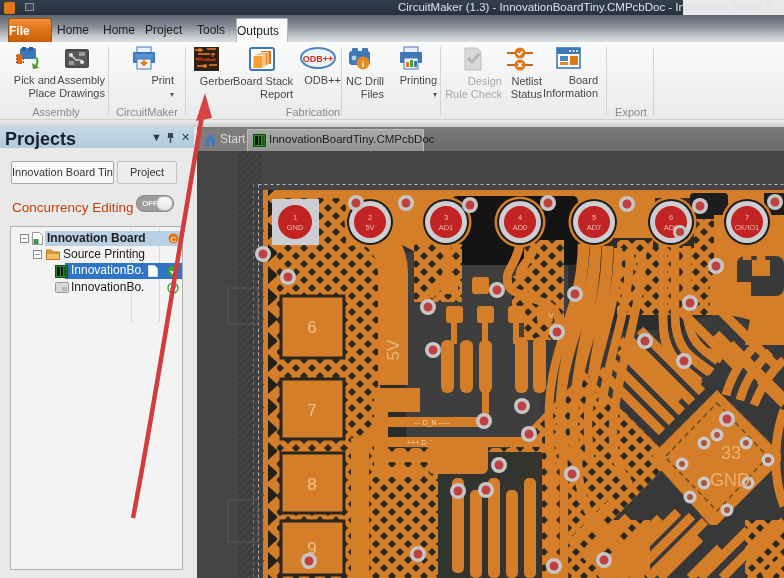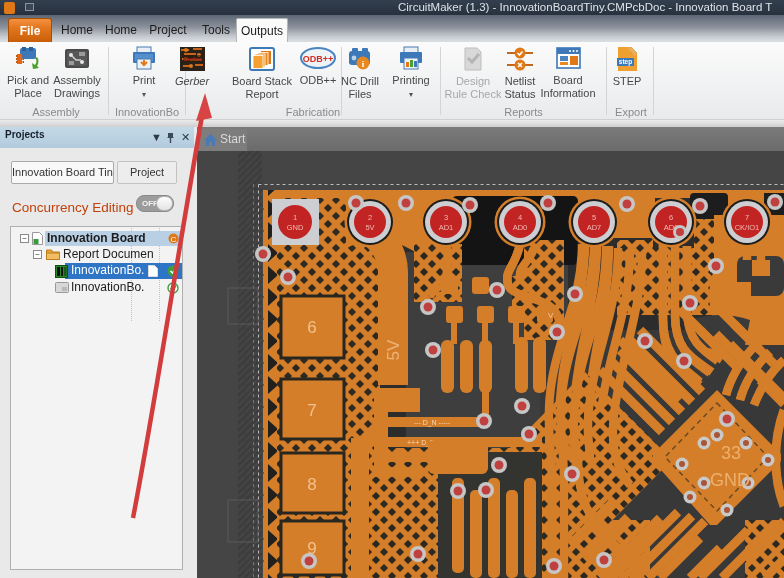--- a/index.html
+++ b/index.html
@@ -1,36 +1,36 @@
 <!DOCTYPE html>
 <html><head>
 <meta charset="utf-8">
 <style>
   * { margin:0; padding:0; box-sizing:border-box; }
   html,body { width:784px; height:578px; overflow:hidden; font-family:"Liberation Sans", sans-serif; }
   body { position:relative; background:#e9e9e9; }
-  #titlebar { position:absolute; left:0; top:0; width:784px; height:15px; background:linear-gradient(#333f4e,#27313e); color:#dde2e8; font-size:11.5px; }
+  #titlebar { position:absolute; left:0; top:0; width:683px; height:15px; background:linear-gradient(#333f4e,#27313e); color:#dde2e8; font-size:11.5px; }
   #titlebar .ttext { position:absolute; left:398px; top:1px; white-space:nowrap; }
   #titlebar .logo { position:absolute; left:4px; top:2px; width:11px; height:12px; background:#e07818; border-radius:2px; }
   #tabrow { position:absolute; left:0; top:15px; width:784px; height:27px; background:linear-gradient(#5d6774 0%, #8b919b 45%, #c6cacf 80%, #dcdfe2 100%); }
-  .tab { position:absolute; bottom:0; height:24px; font-size:12px; color:#1c1c1c; text-align:center; line-height:24px; }
+  .tab { position:absolute; bottom:0; height:24px; font-size:12px; color:#1c1c1c; text-align:left; line-height:24px; }
   #tab-file { left:8px; width:44px; background:linear-gradient(#f59040,#e2761c 40%,#c85f08); color:#fff; font-weight:bold; border-radius:3px 3px 0 0; border:1px solid #a84f05; border-bottom:none; }
   #tab-outputs { left:236px; width:52px; background:#fafafa; border:1px solid #b5b5b5; border-bottom:none; border-radius:2px 2px 0 0; }
   #ribbon { position:absolute; left:0; top:42px; width:784px; height:78px; background:linear-gradient(#fbfbfb,#f0f1f2 60%,#e9eaeb); border-bottom:1px solid #d0d0d0; }
   #ribbonstrip { position:absolute; left:0; top:121px; width:784px; height:6px; background:linear-gradient(#e8e8e8,#cecece); }
   .rsep { position:absolute; top:5px; width:1px; height:68px; background:#d4d4d4; }
-  .ritem { position:absolute; top:4px; text-align:center; color:#474747; font-size:11px; line-height:13px; }
+  .ritem { position:absolute; top:4px; text-align:right; color:#474747; font-size:11px; line-height:13px; }
   .ritem .ic { display:block; margin:0 auto 3px auto; }
   .glabel { position:absolute; top:64px; font-size:11px; color:#8a8a8a; text-align:center; }
   .dis { color:#a8a8a8; }
 
   
   #panel { position:absolute; left:0; top:127px; width:190px; height:451px; background:#e9e9e9; }
   #phead { position:absolute; left:0; top:0; width:194px; height:21px; background:linear-gradient(#c3d8e7,#b2cbdd); }
-  #phead .pt { position:absolute; left:5px; top:2px; font-size:10px; font-weight:bold; color:#16202c; }
+  #phead .pt { position:absolute; left:5px; top:2px; font-size:18px; font-weight:bold; color:#16202c; }
   #phead .hic { position:absolute; top:4px; color:#2a3a48; font-size:11px; }
   .btn { position:absolute; font-size:11px; color:#333; text-align:center; overflow:hidden; white-space:nowrap; }
   #btn1 { left:11px; top:34px; width:103px; height:23px; line-height:21px; background:#f8f8f8; border:1px solid #a9a9a9; border-radius:2px; }
   #btn2 { left:117px; top:34px; width:60px; height:23px; line-height:21px; background:#ededed; border:1px solid #c2c2c2; border-radius:2px; }
   #conc { position:absolute; left:12px; top:73px; font-size:13.5px; color:#c2410c; }
   #toggle { position:absolute; left:136px; top:68px; width:38px; height:17px; background:#9c9c9c; border-radius:8px; border:1px solid #8a8a8a; }
   #toggle .knob { position:absolute; right:0px; top:0px; width:17px; height:15px; background:linear-gradient(#fdfdfd,#e3e3e3); border-radius:8px; border:1px solid #b5b5b5; }
   #toggle .off { position:absolute; left:5px; top:3px; font-size:8px; font-weight:bold; color:#f2f2f2; }
   #tree { position:absolute; left:10px; top:99px; width:173px; height:344px; background:#f3f3f3; border:1px solid #b0b0b0; font-size:12px; color:#1c1c1c; }
   .trow { position:absolute; left:0; height:15px; width:171px; line-height:15px; white-space:nowrap; }
@@ -81,21 +81,21 @@
       </svg>Assembly<br>Drawings</div>
   <div class="rsep" style="left:108px;"></div>
   <div class="ritem" style="left:114px;width:60px;"><svg class="ic" width="26" height="25" viewBox="0 0 26 25">
         <rect x="6" y="1" width="14" height="6" fill="#e8eef4" stroke="#4a7ab0"></rect>
         <rect x="2" y="6" width="22" height="11" rx="1" fill="#3d78b8"></rect>
         <rect x="4" y="8" width="18" height="7" fill="#5590cc"></rect>
         <rect x="6" y="13" width="14" height="10" fill="#eef2f6" stroke="#4a7ab0"></rect>
         <path d="M13,14 v5 m-3,-3 l3,3 l3,-3" stroke="#e07818" stroke-width="2" fill="none"></path>
       </svg>Print<br><span style="font-size:8px;color:#555;">▾</span></div>
   <div class="rsep" style="left:185px;"></div>
-  <div class="ritem" style="left:164px;width:56px;font-style:italic;"><svg class="ic" width="27" height="26" viewBox="0 0 27 26">
+  <div class="ritem" style="left:178px;width:56px;"><svg class="ic" width="27" height="26" viewBox="0 0 27 26">
         <rect x="1" y="1" width="25" height="24" fill="#2a2218"></rect>
         <path d="M2,4 h8 M5,8 h12 M14,3 h9 M3,13 h6 M11,14 h12 M4,20 h9 M16,19 h8" stroke="#c8641a" stroke-width="2.2"></path>
         <circle cx="7" cy="4" r="2" fill="#d87820"></circle>
         <circle cx="20" cy="9" r="2" fill="#d87820"></circle>
         <circle cx="12" cy="20" r="2" fill="#d87820"></circle>
         <rect x="4" y="9" width="19" height="7" fill="rgba(40,25,12,0.55)"></rect>
         <text x="13.5" y="14.5" font-size="6" fill="#e03020" text-anchor="middle" font-family="Liberation Sans">Gerber</text>
       </svg>Gerber</div>
   <div class="ritem" style="left:231px;width:62px;"><svg class="ic" width="28" height="26" viewBox="0 0 28 26">
         <rect x="2" y="2" width="24" height="22" rx="2" fill="#fff" stroke="#3d78b8" stroke-width="2"></rect>
@@ -141,32 +141,24 @@
         <rect x="2" y="2" width="23" height="20" fill="#fff" stroke="#3d78b8" stroke-width="1.6"></rect>
         <rect x="2" y="2" width="23" height="6" fill="#3d78b8"></rect>
         <circle cx="15" cy="5" r="1" fill="#fff"></circle>
         <circle cx="18.5" cy="5" r="1" fill="#fff"></circle>
         <circle cx="22" cy="5" r="1" fill="#fff"></circle>
         <rect x="5" y="10" width="8" height="5" fill="#4a85c0"></rect>
         <rect x="15" y="10" width="8" height="9" fill="#e07818"></rect>
         <rect x="5" y="16" width="8" height="3" fill="#e8891f"></rect>
       </svg>Board<br>Information</div>
   <div class="rsep" style="left:606px;"></div>
-  <div class="ritem" style="left:601px;width:52px;"><svg class="ic" width="26" height="26" viewBox="0 0 26 26">
-        <path d="M4,1 h13 l6,6 v18 h-19 z" fill="#f0a030"></path>
-        <path d="M17,1 l6,6 h-6 z" fill="#c87818"></path>
-        <path d="M17,1 l6,6 l-2,3 l-7,-7 z" fill="#e8b060"></path>
-        <rect x="3" y="12" width="17" height="8" fill="#3d78b8"></rect>
-        <text x="11.5" y="18" font-size="6.5" font-weight="bold" fill="#fff" text-anchor="middle" font-family="Liberation Sans">step</text>
-      </svg>STEP</div>
   <div class="rsep" style="left:653px;"></div>
   <div class="glabel" style="left:4px;width:104px;">Assembly</div>
-  <div class="glabel" style="left:109px;width:76px;">InnovationBo</div>
+  <div class="glabel" style="left:109px;width:76px;">CircuitMaker</div>
   <div class="glabel" style="left:186px;width:254px;">Fabrication</div>
-  <div class="glabel" style="left:441px;width:165px;">Reports</div>
   <div class="glabel" style="left:607px;width:48px;">Export</div>
 </div>
 <div id="ribbonstrip"></div>
 
 <div id="panel">
   <div id="phead">
     <div class="pt">Projects</div>
     <div class="hic" style="left:151px;">▼</div>
     <svg style="position:absolute;left:166px;top:5px;" width="9" height="12" viewBox="0 0 9 12">
         <path d="M2,1 h5 v4 l1,1 h-7 l1,-1 z" fill="#3a4a58"></path>
@@ -196,21 +188,21 @@
           <circle cx="5.5" cy="5.5" r="5" fill="#e07818"></circle>
           <text x="5.5" y="8.5" font-size="8" fill="#fff" text-anchor="middle" font-family="Liberation Sans">C</text>
         </svg>
     </div>
     <div class="trow" style="top:20px;">
       <div class="texp" style="left:22px;">−</div>
       <svg style="position:absolute;left:35px;top:2px;" width="14" height="11" viewBox="0 0 14 11">
           <path d="M0.5,1 h5 l1.5,2 h6.5 v7.5 h-13 z" fill="#eaa63c" stroke="#b97f1e"></path>
           <path d="M0.5,4 h13 v6.5 h-13 z" fill="#f2bc62" stroke="#b97f1e"></path>
         </svg>
-      <span style="position:absolute;left:52px;">Report Documen</span>
+      <span style="position:absolute;left:52px;">Source Printing</span>
     </div>
     <div class="trow" style="top:36px;">
       <div style="position:absolute;left:54px;top:0;width:117px;height:16px;background:#2e75c5;"></div>
       <svg style="position:absolute;left:44px;top:2px;" width="13" height="13" viewBox="0 0 13 13">
           <rect x="0.5" y="0.5" width="12" height="12" fill="#2a8a2a" stroke="#145014"></rect>
           <rect x="2" y="2" width="3" height="9" fill="#111"></rect>
           <rect x="6" y="2" width="2" height="9" fill="#111"></rect>
           <rect x="9" y="2" width="2.5" height="9" fill="#185a18"></rect>
         </svg>
       <span style="position:absolute;left:60px;color:#fff;">InnovationBo.</span>
@@ -236,20 +228,29 @@
   </div>
 </div>
 
 <div id="docarea">
   <div id="dtabs">
     <div id="starttab">
         <svg style="position:absolute;left:7px;top:5px;" width="13" height="12" viewBox="0 0 13 12">
           <path d="M6.5,0 L13,6 h-2 v6 h-3 v-4 h-3 v4 h-3 v-6 h-2 z" fill="#4a7ab5"></path>
         </svg>
         <span style="position:absolute;left:23px;top:3px;">Start</span>
+      </div>
+    <div id="activetab">
+        <svg style="position:absolute;left:5px;top:4px;" width="13" height="13" viewBox="0 0 13 13">
+          <rect x="0.5" y="0.5" width="12" height="12" fill="#2a8a2a" stroke="#145014"></rect>
+          <rect x="2" y="2" width="3" height="9" fill="#111"></rect>
+          <rect x="6" y="2" width="2" height="9" fill="#111"></rect>
+          <rect x="9" y="2" width="2.5" height="9" fill="#185a18"></rect>
+        </svg>
+        <span style="position:absolute;left:21px;top:3px;">InnovationBoardTiny.CMPcbDoc</span>
       </div>
   </div>
   <svg id="viewport" viewBox="197 151 587 427" width="587" height="427">
     <defs>
       <pattern id="xh" width="16" height="16" patternUnits="userSpaceOnUse">
         <rect width="16" height="16" fill="#2c2923"></rect>
         <path d="M-2,-2 L18,18 M18,-2 L-2,18" stroke="#d47e2a" stroke-width="5.5"></path>
       </pattern>
       <pattern id="btri" width="14" height="22" patternUnits="userSpaceOnUse">
         <rect width="14" height="22" fill="#d47e2a"></rect>

